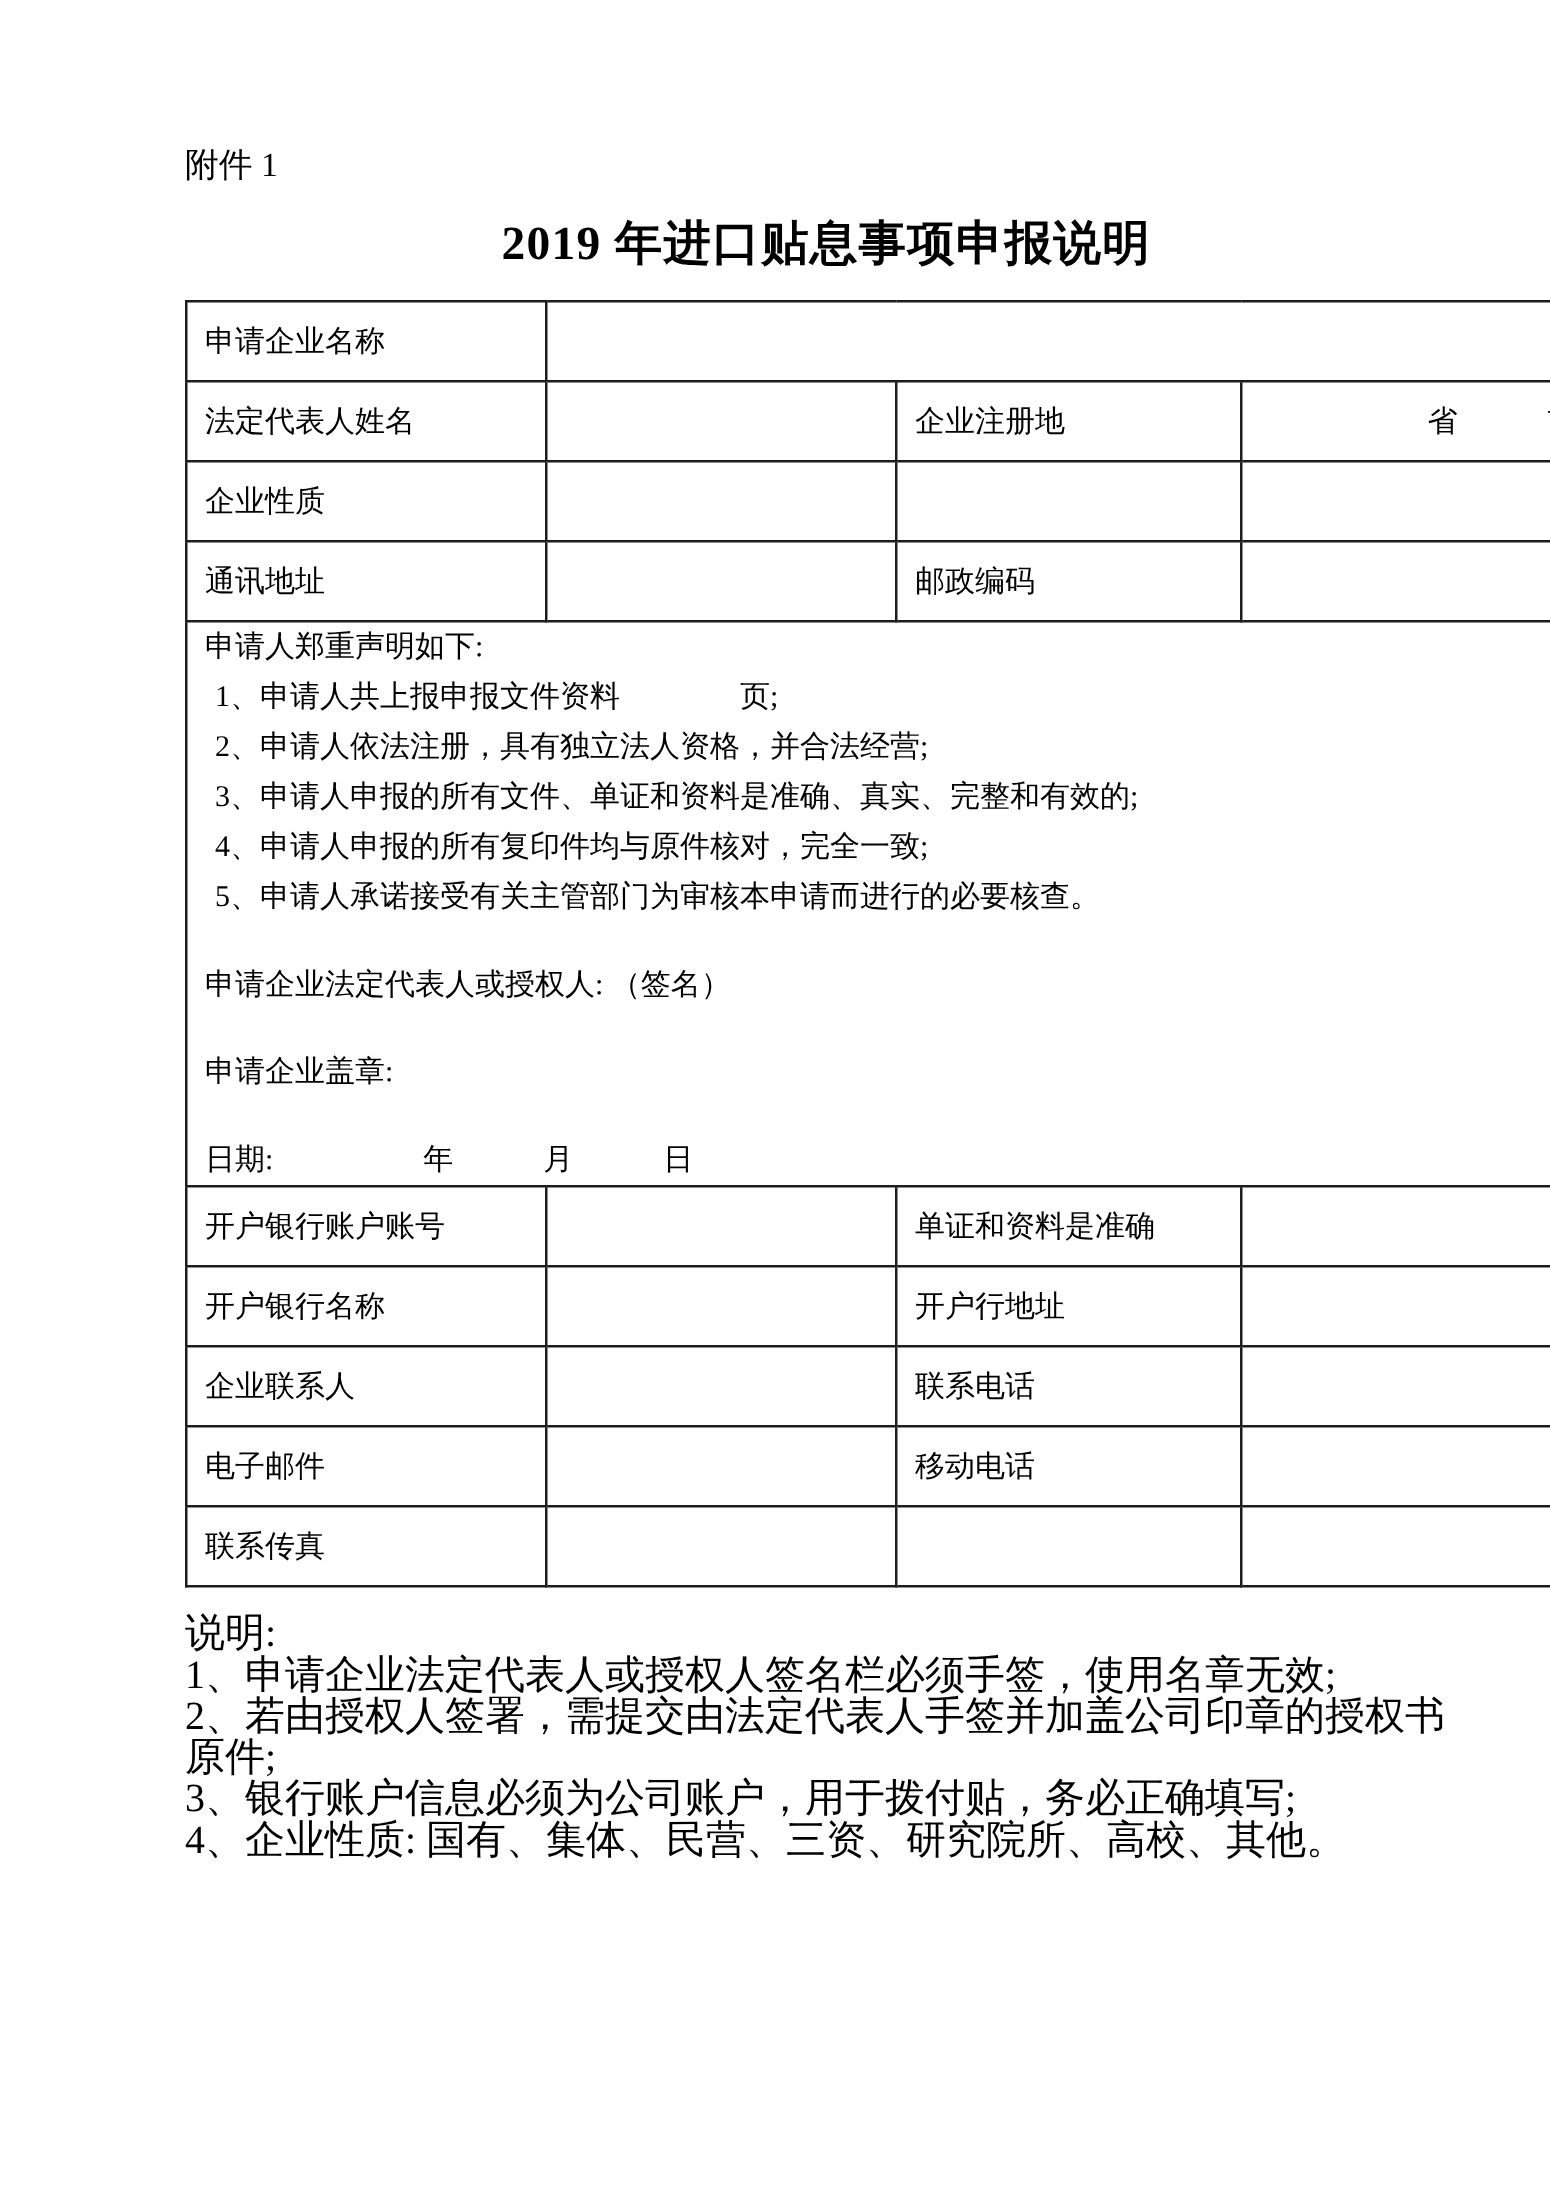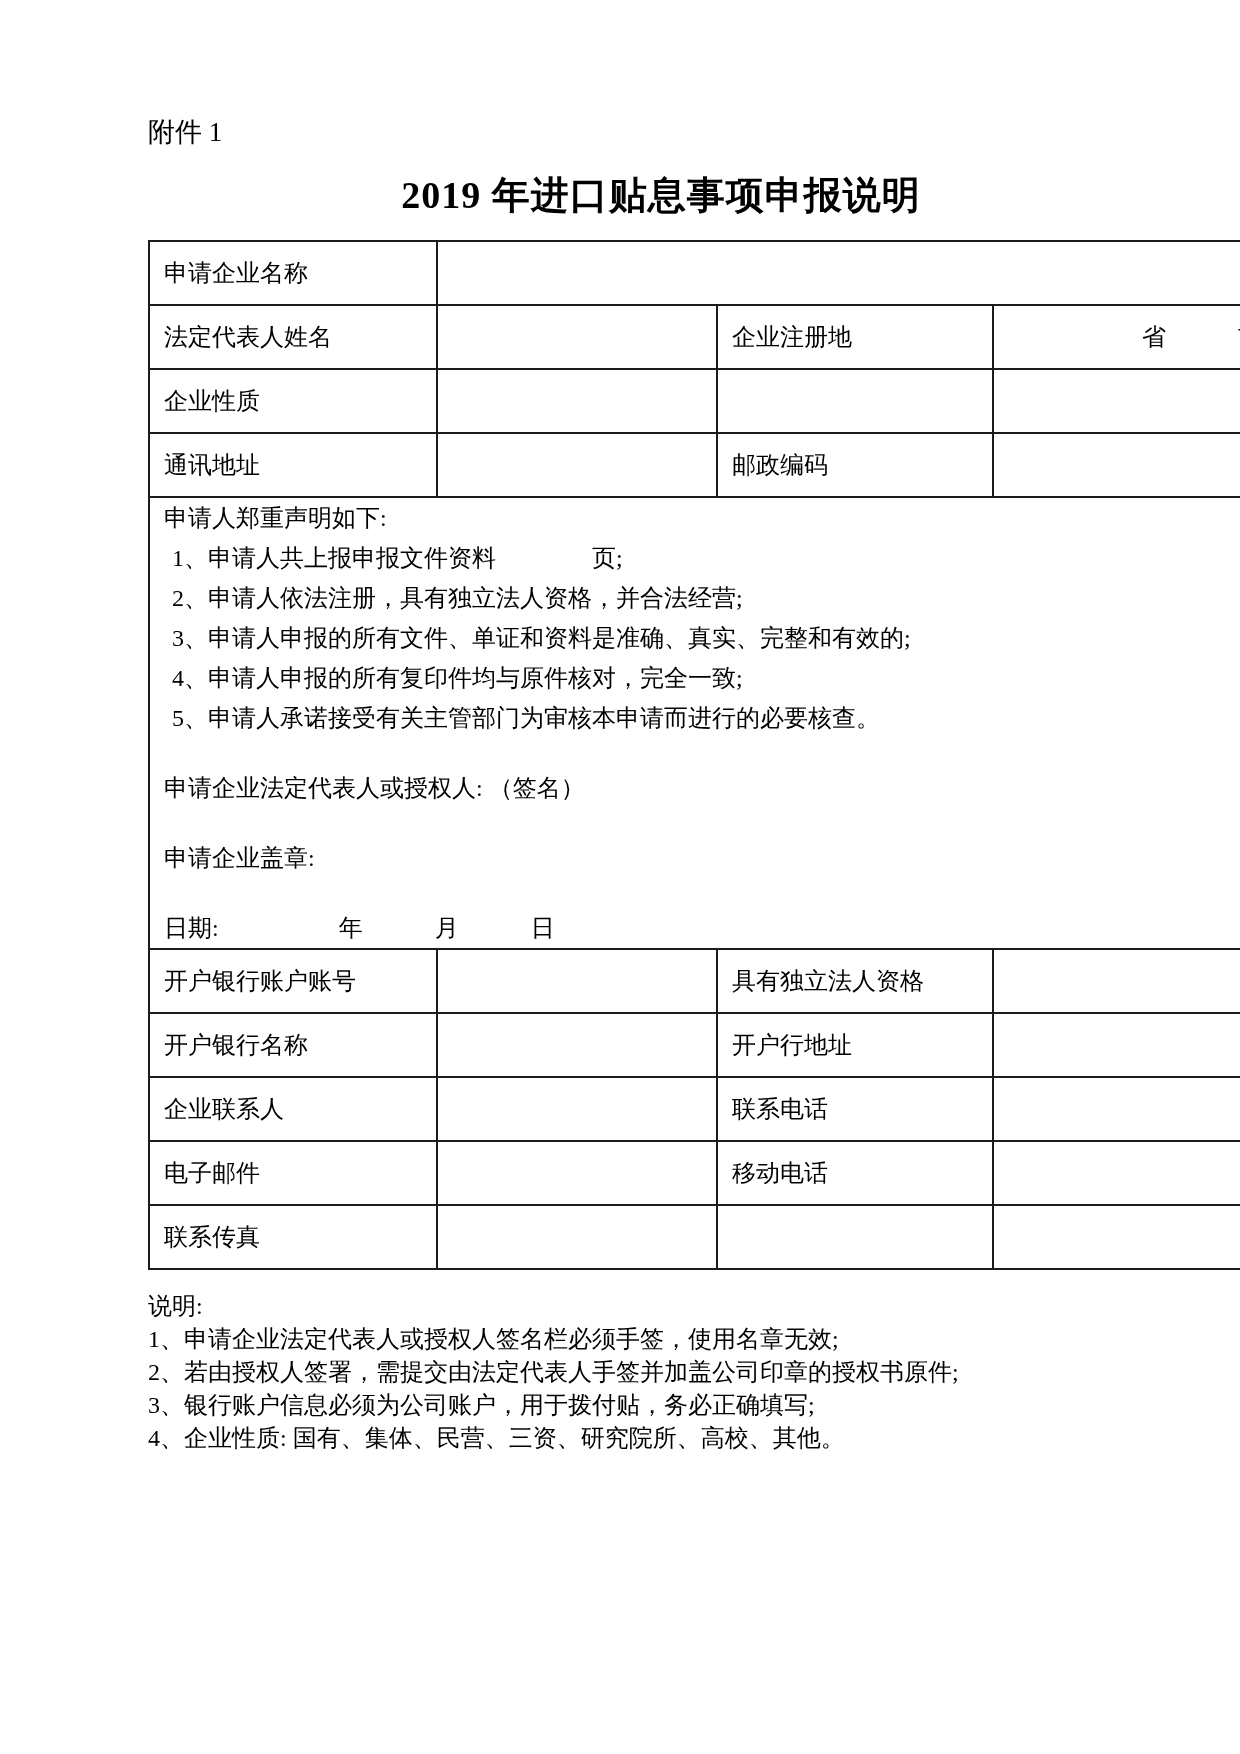--- a/index.html
+++ b/index.html
@@ -61,21 +61,21 @@
   .decl-line {
     white-space: pre-wrap;
     font-size: 24px;
     line-height: 40px;
     margin: 0;
   }
   .decl-item { padding-left: 8px; }
   .decl-gap { margin-top: 30px; }
   .notes {
     margin-top: 20px;
-    font-size: 24px;
+    font-size: 32px;
   }
   .notes p {
     margin: 0;
     line-height: 33px;
     white-space: pre-wrap;
   }
 </style>
 </head>
 <body>
 
@@ -131,21 +131,21 @@
           <p class="decl-line decl-item">5、申请人承诺接受有关主管部门为审核本申请而进行的必要核查。</p>
           <p class="decl-line decl-gap">申请企业法定代表人或授权人: （签名）</p>
           <p class="decl-line decl-gap">申请企业盖章:</p>
           <p class="decl-line decl-gap">日期:　　　　　年　　　月　　　日</p>
         </td>
       </tr>
 
       <tr>
         <td class="h64">开户银行账户账号</td>
         <td class="h64"></td>
-        <td class="h64">具有独立法人资格</td>
+        <td class="h64">单证和资料是准确</td>
         <td class="h64"></td>
       </tr>
 
       <tr>
         <td class="h64">开户银行名称</td>
         <td class="h64"></td>
         <td class="h64">开户行地址</td>
         <td class="h64"></td>
       </tr>
 

